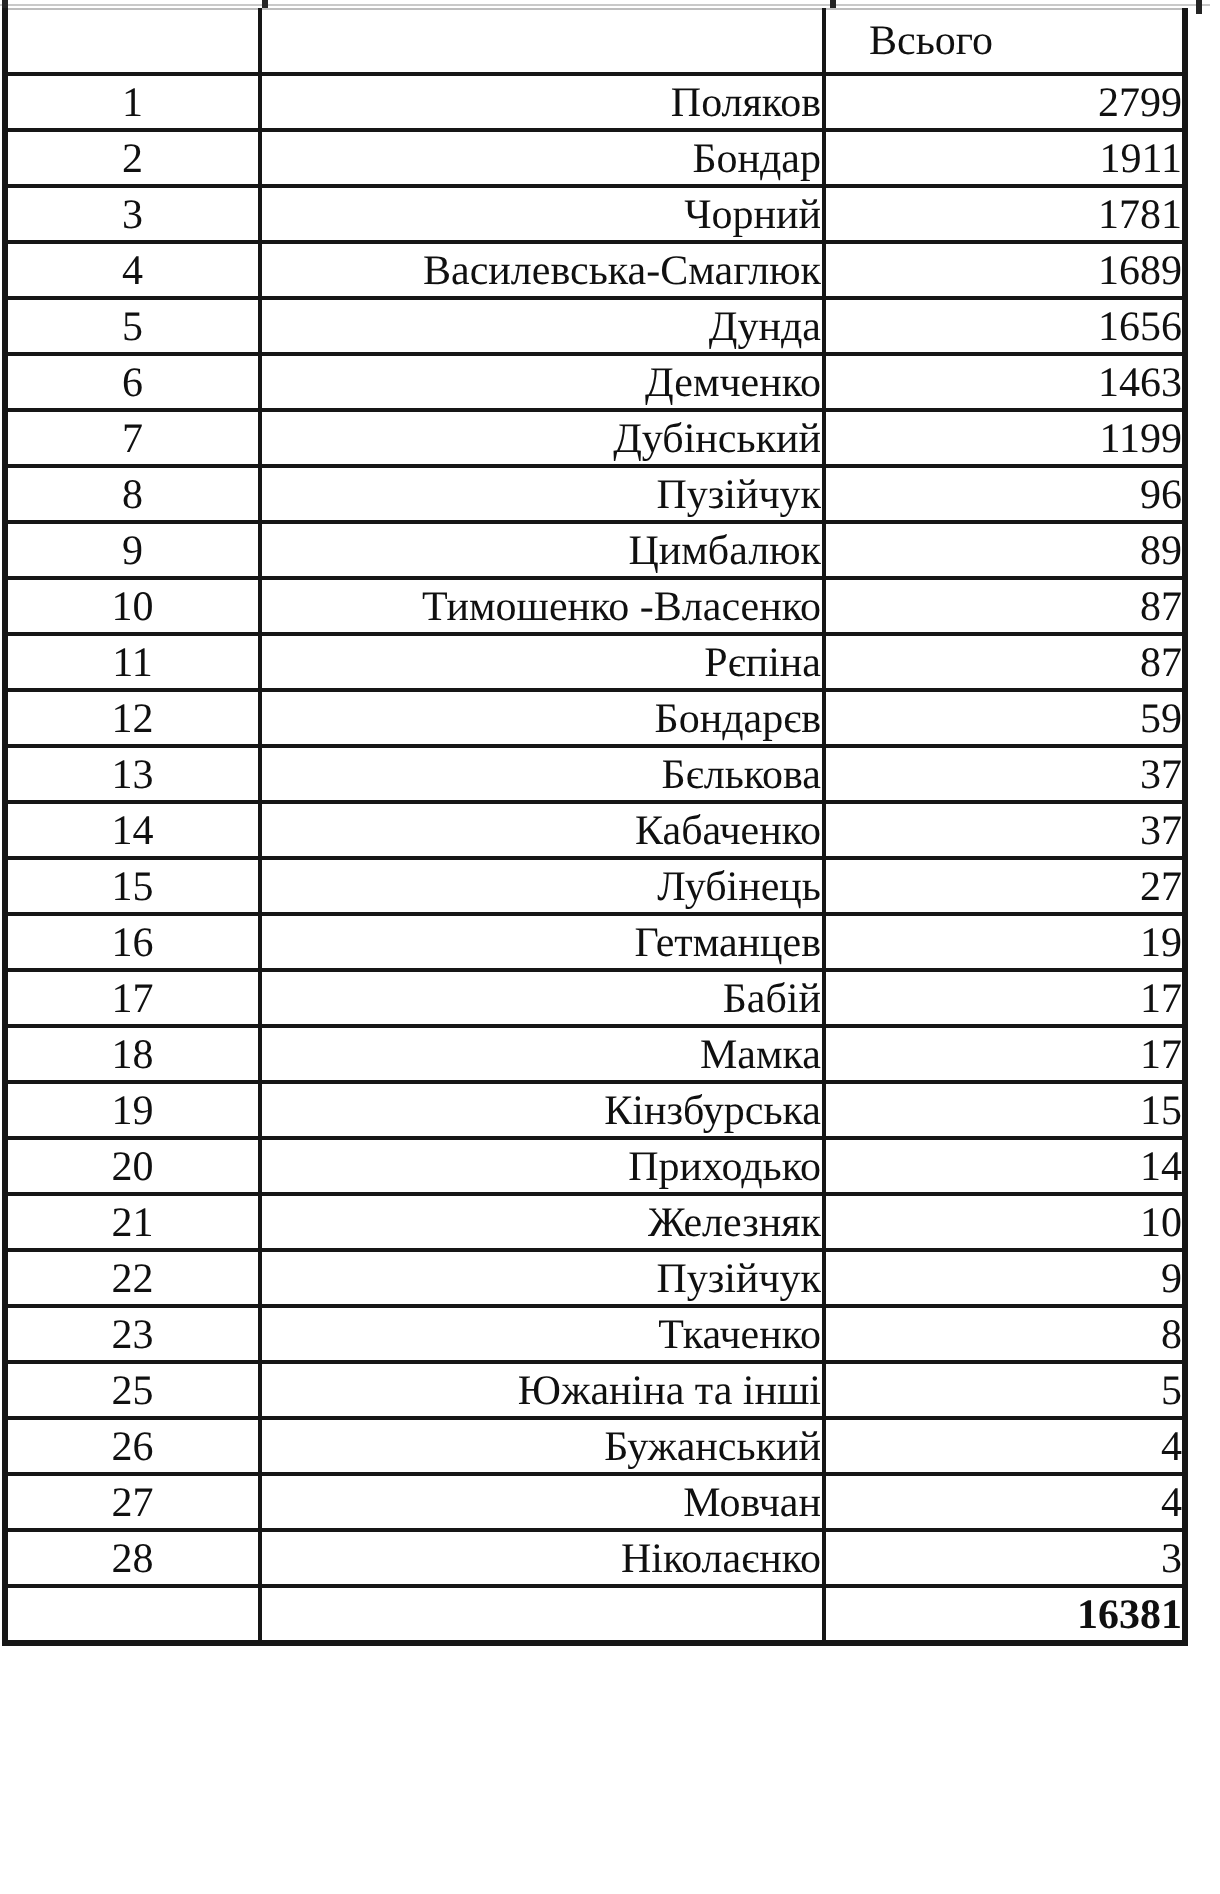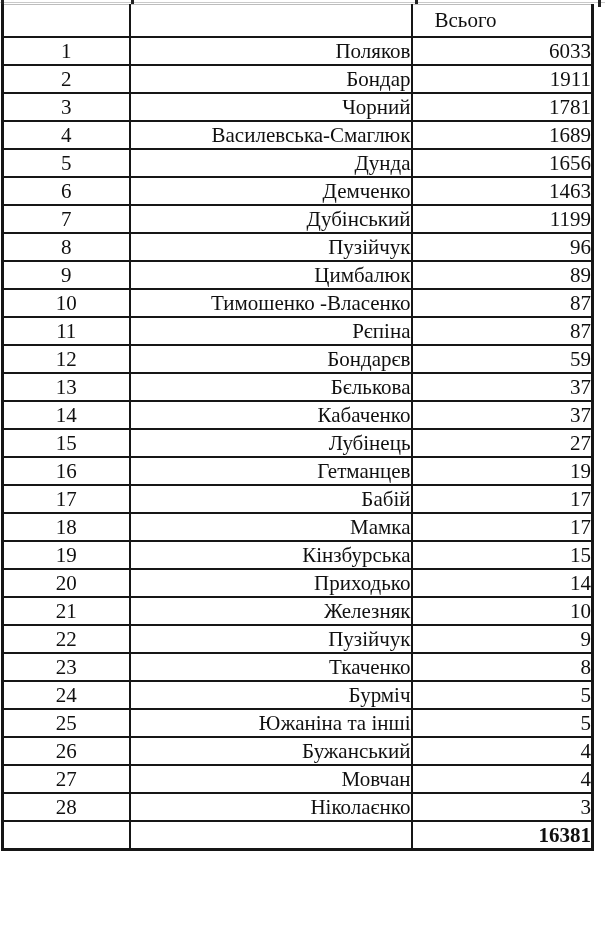--- a/index.html
+++ b/index.html
@@ -103,21 +103,21 @@
     <tbody>
       <tr class="header-row">
         <td class="rank"></td>
         <td class="name"></td>
         <td class="value">Всього</td>
       </tr>
 
       <tr class="data-row">
     <td class="rank">1</td>
     <td class="name">Поляков</td>
-    <td class="value">6033</td>
+    <td class="value">2799</td>
   </tr>
         <tr class="data-row">
     <td class="rank">2</td>
     <td class="name">Бондар</td>
     <td class="value">1911</td>
   </tr>
         <tr class="data-row">
     <td class="rank">3</td>
     <td class="name">Чорний</td>
     <td class="value">1781</td>
@@ -214,25 +214,20 @@
   </tr>
         <tr class="data-row">
     <td class="rank">22</td>
     <td class="name">Пузійчук</td>
     <td class="value">9</td>
   </tr>
         <tr class="data-row">
     <td class="rank">23</td>
     <td class="name">Ткаченко</td>
     <td class="value">8</td>
-  </tr>
-        <tr class="data-row">
-    <td class="rank">24</td>
-    <td class="name">Бурміч</td>
-    <td class="value">5</td>
   </tr>
         <tr class="data-row">
     <td class="rank">25</td>
     <td class="name">Южаніна та інші</td>
     <td class="value">5</td>
   </tr>
         <tr class="data-row">
     <td class="rank">26</td>
     <td class="name">Бужанський</td>
     <td class="value">4</td>

